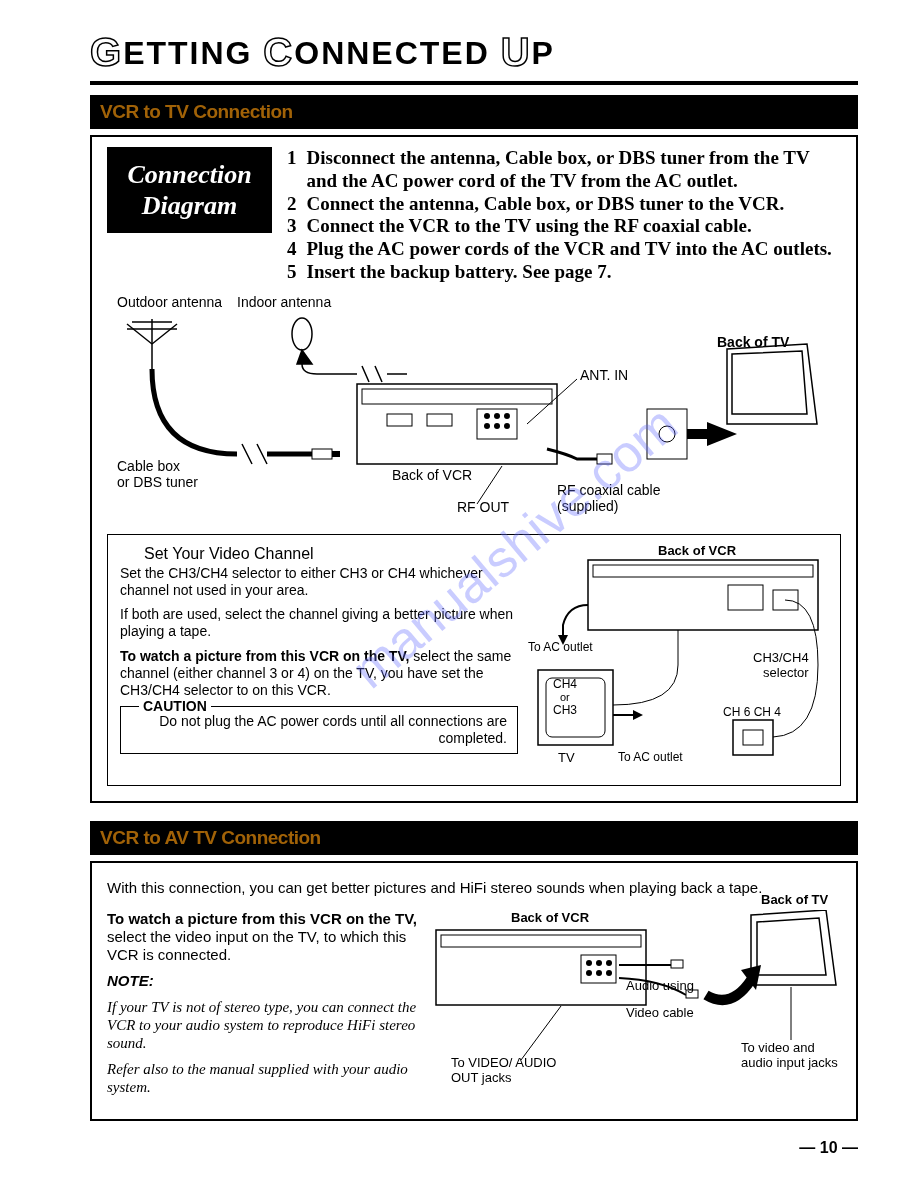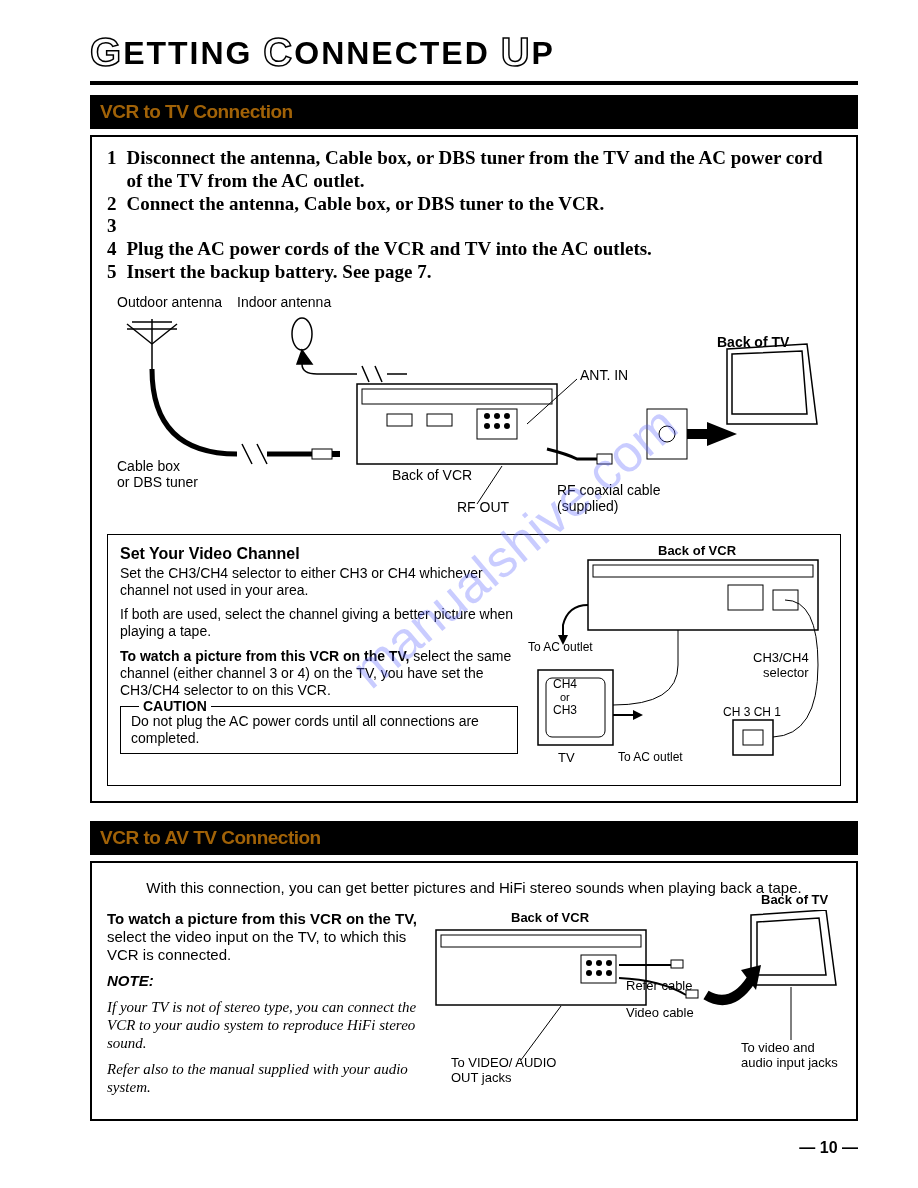--- a/index.html
+++ b/index.html
@@ -89,50 +89,52 @@
     border: 1.5px solid #000;
     padding: 10px 12px;
     margin-top: 10px;
     display: flex;
     gap: 10px;
     font-family: Arial, sans-serif;
     font-size: 14px;
   }
   .inner-left { flex: 1; }
   .inner-left .title {
-    font-weight: bold;
+    font-weight: normal;
     font-size: 16px;
+    margin-left: 24px;
   }
   .inner-left p { margin: 2px 0 8px 0; line-height: 1.2; }
   .inner-left b { font-weight: bold; }
   .caution-box {
     border: 1px solid #000;
     padding: 6px 10px;
     position: relative;
     margin-top: 8px;
     line-height: 1.2;
+    text-align: right;
   }
   .caution-label {
     position: absolute;
     top: -9px;
     left: 18px;
     background: #fff;
     padding: 0 4px;
     font-weight: bold;
   }
   .inner-right {
     width: 300px;
     position: relative;
     font-size: 13px;
   }
   .sec2 {
     font-family: Arial, sans-serif;
     font-size: 15px;
   }
-  .sec2 .intro { margin: 6px 0 14px 0; text-align: center; }
+  .sec2 .intro { margin: 6px 0 14px 0; }
   .sec2 .row { display: flex; gap: 10px; }
   .sec2 .left { flex: 1; }
   .sec2 .left p { margin: 0 0 8px 0; line-height: 1.2; }
   .sec2 .note-label { font-style: italic; font-weight: bold; }
   .sec2 .note { font-style: italic; font-family: 'Times New Roman', serif; font-size: 15px; margin: 0; line-height: 1.15; }
   .sec2 .right { width: 410px; position: relative; font-size: 13px; }
   .page-num {
     text-align: right;
     font-family: Arial, sans-serif;
     font-weight: bold;
@@ -162,32 +164,37 @@
     <span class="cap">U</span><span>P</span>
   </div>
 
   <div class="section-bar">VCR to TV Connection</div>
 
   <div class="outer-box" style="position:relative;">
 
     <div class="watermark" style="top:380px;left:220px;">manualshive.com</div>
 
     <div class="connection-header">
+      <div class="connection-chip">
+        <span>Connection</span><br>
+        <span>Diagram</span>
+      </div>
       <div class="steps">
         <ol>
           <li>
               <span class="num">1</span>
               <span>Disconnect the antenna, Cable box, or DBS tuner from the TV and the AC power cord of the TV from the AC outlet.</span>
             </li>
           <li>
               <span class="num">2</span>
               <span>Connect the antenna, Cable box, or DBS tuner to the VCR.</span>
             </li>
           <li>
               <span class="num">3</span>
+              <span>Connect the VCR to the TV using the RF coaxial cable.</span>
             </li>
           <li>
               <span class="num">4</span>
               <span>Plug the AC power cords of the VCR and TV into the AC outlets.</span>
             </li>
           <li>
               <span class="num">5</span>
               <span>Insert the backup battery. See page 7.</span>
             </li>
         </ol>
@@ -296,21 +303,21 @@
         </svg>
         <div class="label" style="top:-2px;left:130px;font-weight:bold;">Back of VCR</div>
         <div class="label" style="top:95px;left:0;font-size:12px;">To AC outlet</div>
         <div class="label" style="top:132px;left:25px;font-size:12px;">CH4</div>
         <div class="label" style="top:146px;left:32px;font-size:11px;">or</div>
         <div class="label" style="top:158px;left:25px;font-size:12px;">CH3</div>
         <div class="label" style="top:205px;left:30px;font-size:13px;">TV</div>
         <div class="label" style="top:205px;left:90px;font-size:12px;">To AC outlet</div>
         <div class="label" style="top:105px;left:225px;white-space:pre-line;text-align:right;font-size:13px;">CH3/CH4
 selector</div>
-        <div class="label" style="top:160px;left:195px;font-size:12px;">CH 3  CH 1</div>
+        <div class="label" style="top:160px;left:195px;font-size:12px;">CH 6  CH 4</div>
       </div>
     </div>
 
   </div>
 
   <div class="section-bar">VCR to AV TV Connection</div>
 
   <div class="outer-box sec2">
     <p class="intro">With this connection, you can get better pictures and HiFi stereo sounds when playing back a tape.</p>
     <div class="row">
@@ -341,21 +348,21 @@
           <rect x="255" y="80" width="12" height="8" fill="#fff" stroke="#000"></rect>
 
           <path d="M275 85 Q300 100 320 70" stroke="#000" stroke-width="10" fill="none"></path>
           <polygon points="310,60 330,55 325,80" fill="#000"></polygon>
 
           <line x1="130" y1="96" x2="90" y2="150" stroke="#000"></line>
           <line x1="360" y1="77" x2="360" y2="130" stroke="#000"></line>
         </svg>
         <div class="label" style="top:0;left:80px;font-weight:bold;">Back of VCR</div>
         <div class="label" style="top:-18px;left:330px;font-weight:bold;">Back of TV</div>
-        <div class="label" style="top:68px;left:195px;">Refer cable</div>
+        <div class="label" style="top:68px;left:195px;">Audio using</div>
         <div class="label" style="top:95px;left:195px;">Video cable</div>
         <div class="label" style="top:145px;left:20px;width:130px;">To VIDEO/ AUDIO OUT jacks</div>
         <div class="label" style="top:130px;left:310px;width:100px;">To video and audio input jacks</div>
       </div>
     </div>
   </div>
 
   <div class="page-num">— 10 —</div>
 
 </div>

